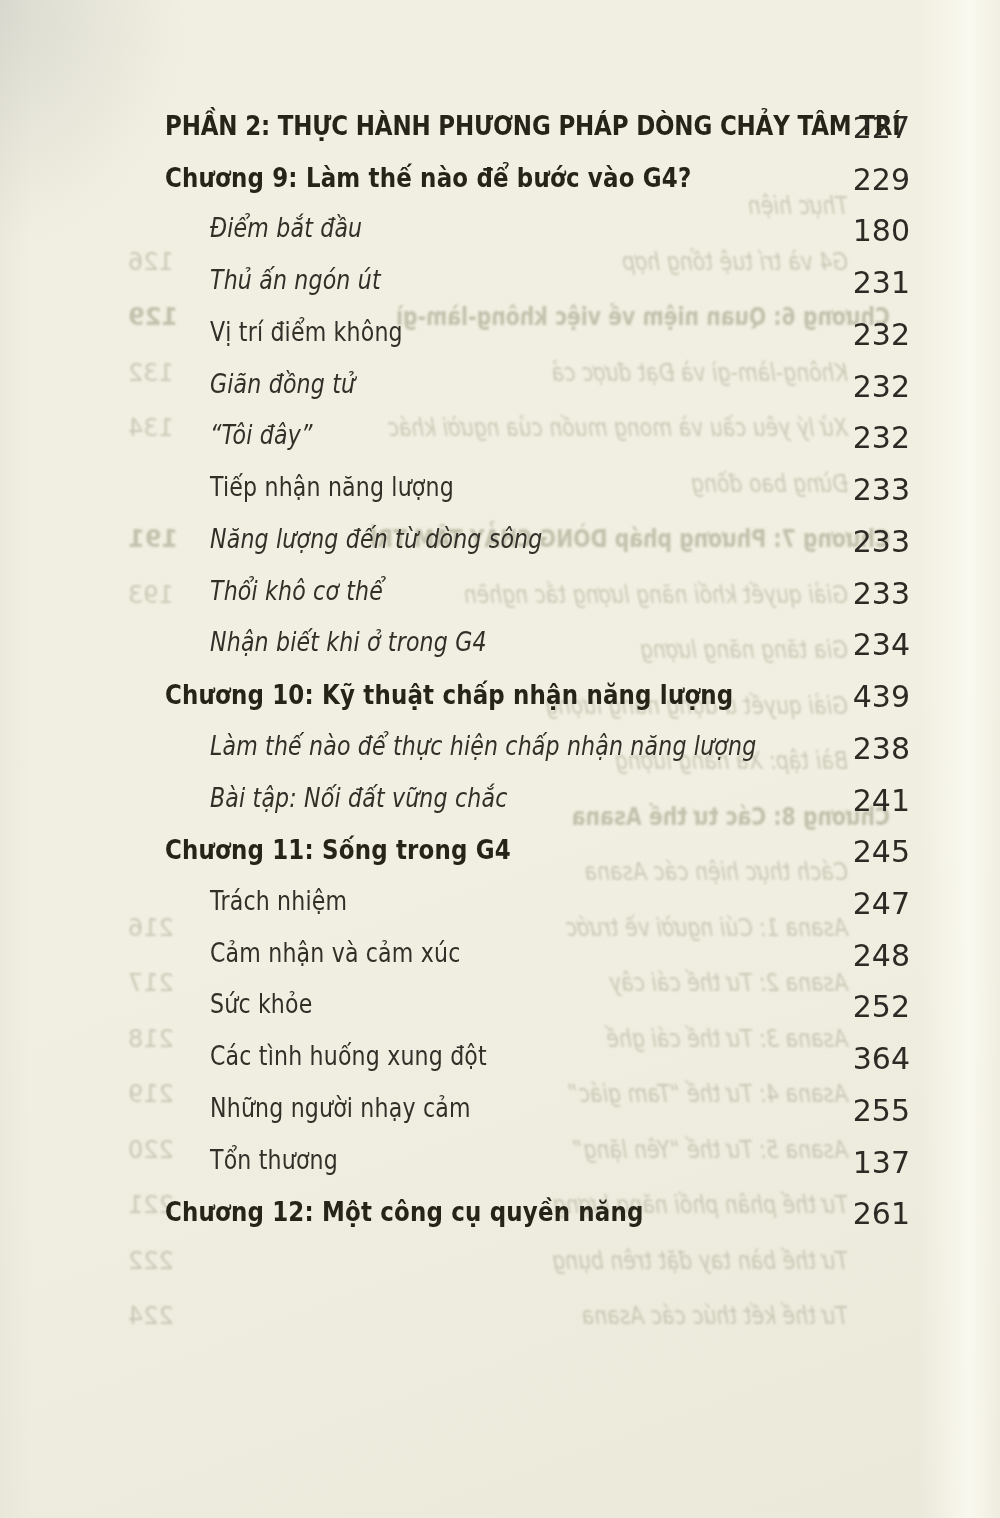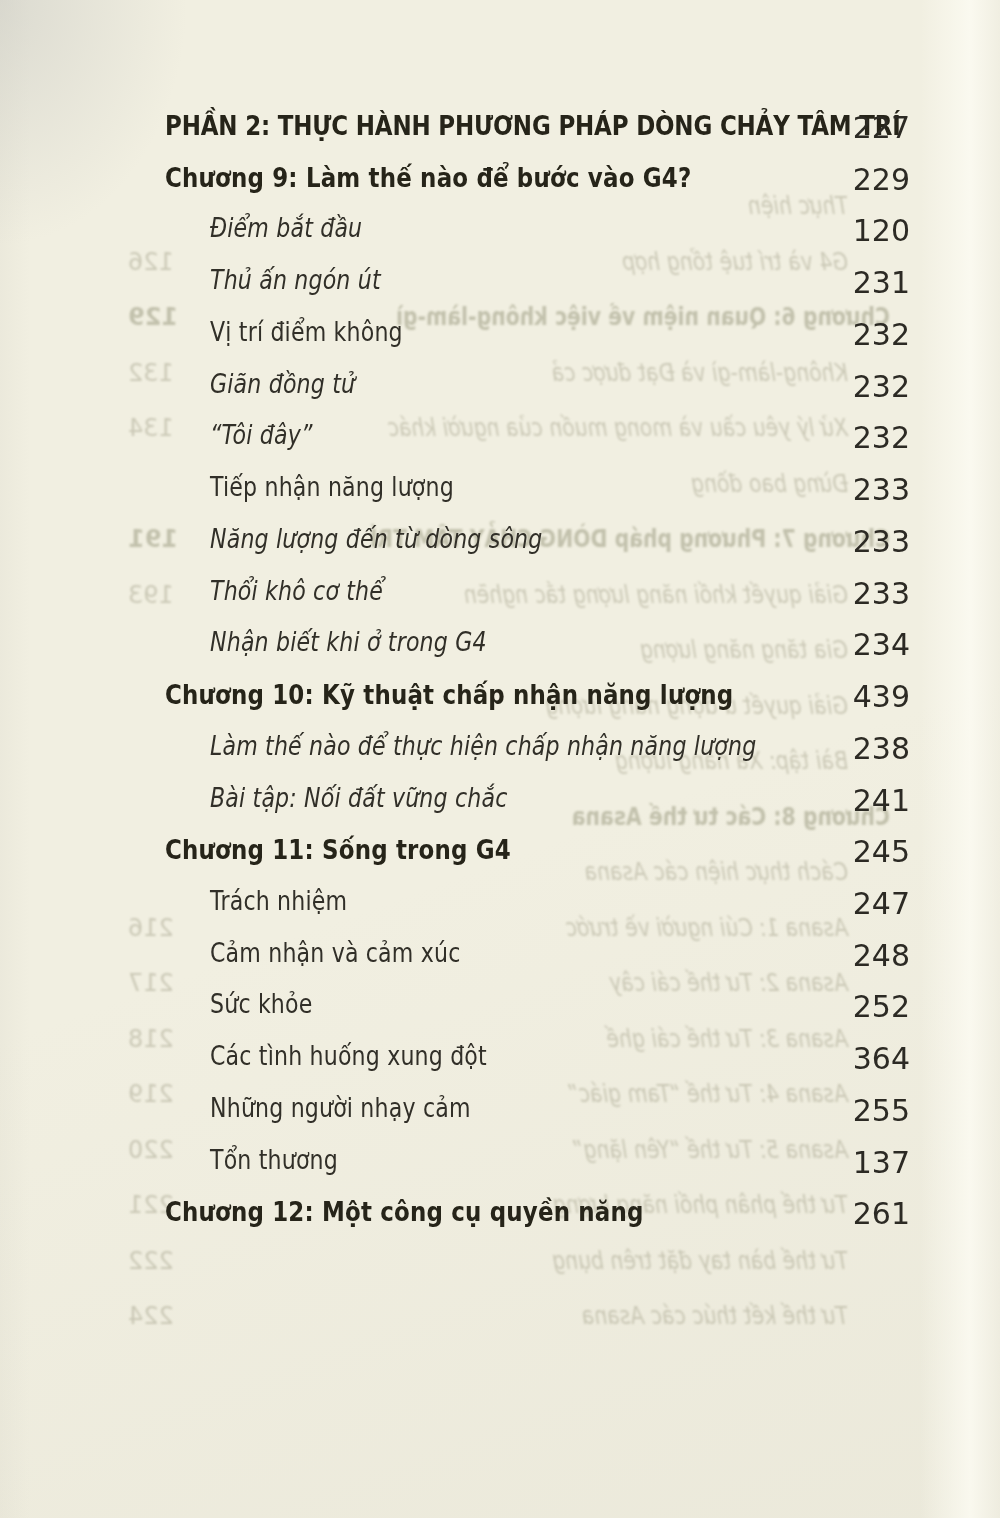--- a/index.html
+++ b/index.html
@@ -224,21 +224,21 @@
     <span class="toc-page">227</span>
   </div>
 
   <div class="toc-row style-chapter">
     <span class="toc-label">Chương 9: Làm thế nào để bước vào G4?</span>
     <span class="toc-page">229</span>
   </div>
 
   <div class="toc-row style-sub-italic">
     <span class="toc-label">Điểm bắt đầu</span>
-    <span class="toc-page">120</span>
+    <span class="toc-page">180</span>
   </div>
 
   <div class="toc-row style-sub-italic">
     <span class="toc-label">Thủ ấn ngón út</span>
     <span class="toc-page">231</span>
   </div>
 
   <div class="toc-row style-sub">
     <span class="toc-label">Vị trí điểm không</span>
     <span class="toc-page">232</span>

